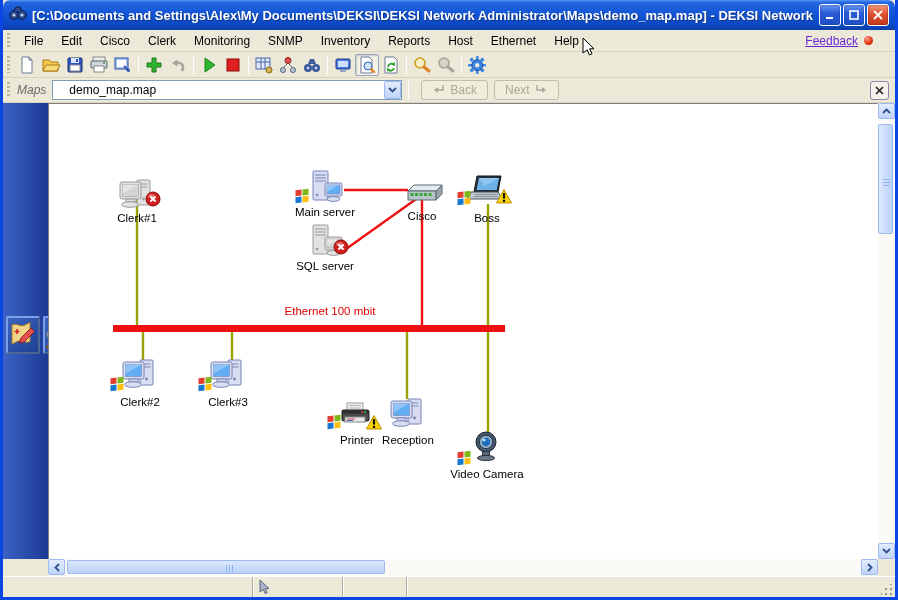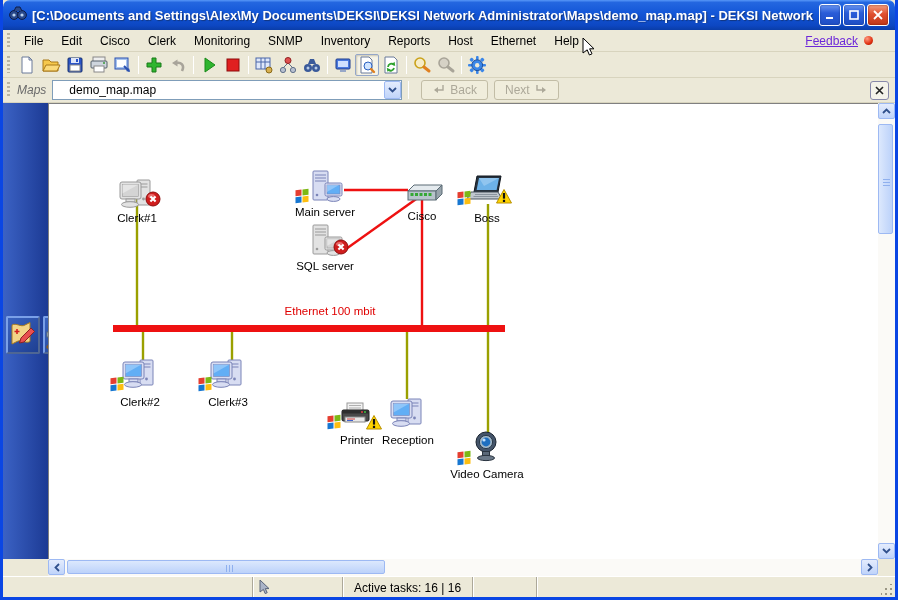--- a/index.html
+++ b/index.html
@@ -599,23 +599,20 @@
     <span style="width:17px;background:#ece9d8;"></span>
   </div>
 
   <div class="statusbar">
     <span class="ssec" style="width:250px;"></span>
     <span class="ssec" style="width:90px;justify-content:flex-start;">
       <svg width="11" height="15">
           <polygon points="1,0 1,12 4.4,9.4 6.2,13.6 8.2,12.7 6.3,8.6 10,8.6" fill="#aab4c8" stroke="#5a6478"></polygon>
         </svg>
     </span>
-    <span class="ssec" style="width:130px;justify-content:center;">
-      <span>Active tasks: 16 | 16</span>
-    </span>
     <span class="ssec" style="width:64px;"></span>
     <span class="ssec" style="flex:1;border-right:none;box-shadow:none;"></span>
     <span class="resize-grip"></span>
   </div>
 
   <span class="cursor-overlay">
     <svg width="14" height="20">
         <polygon points="1,0 1,15 5.2,11.8 7.4,17 10,15.8 7.6,10.8 12,10.8" fill="#fff" stroke="#000"></polygon>
       </svg>
   </span>

